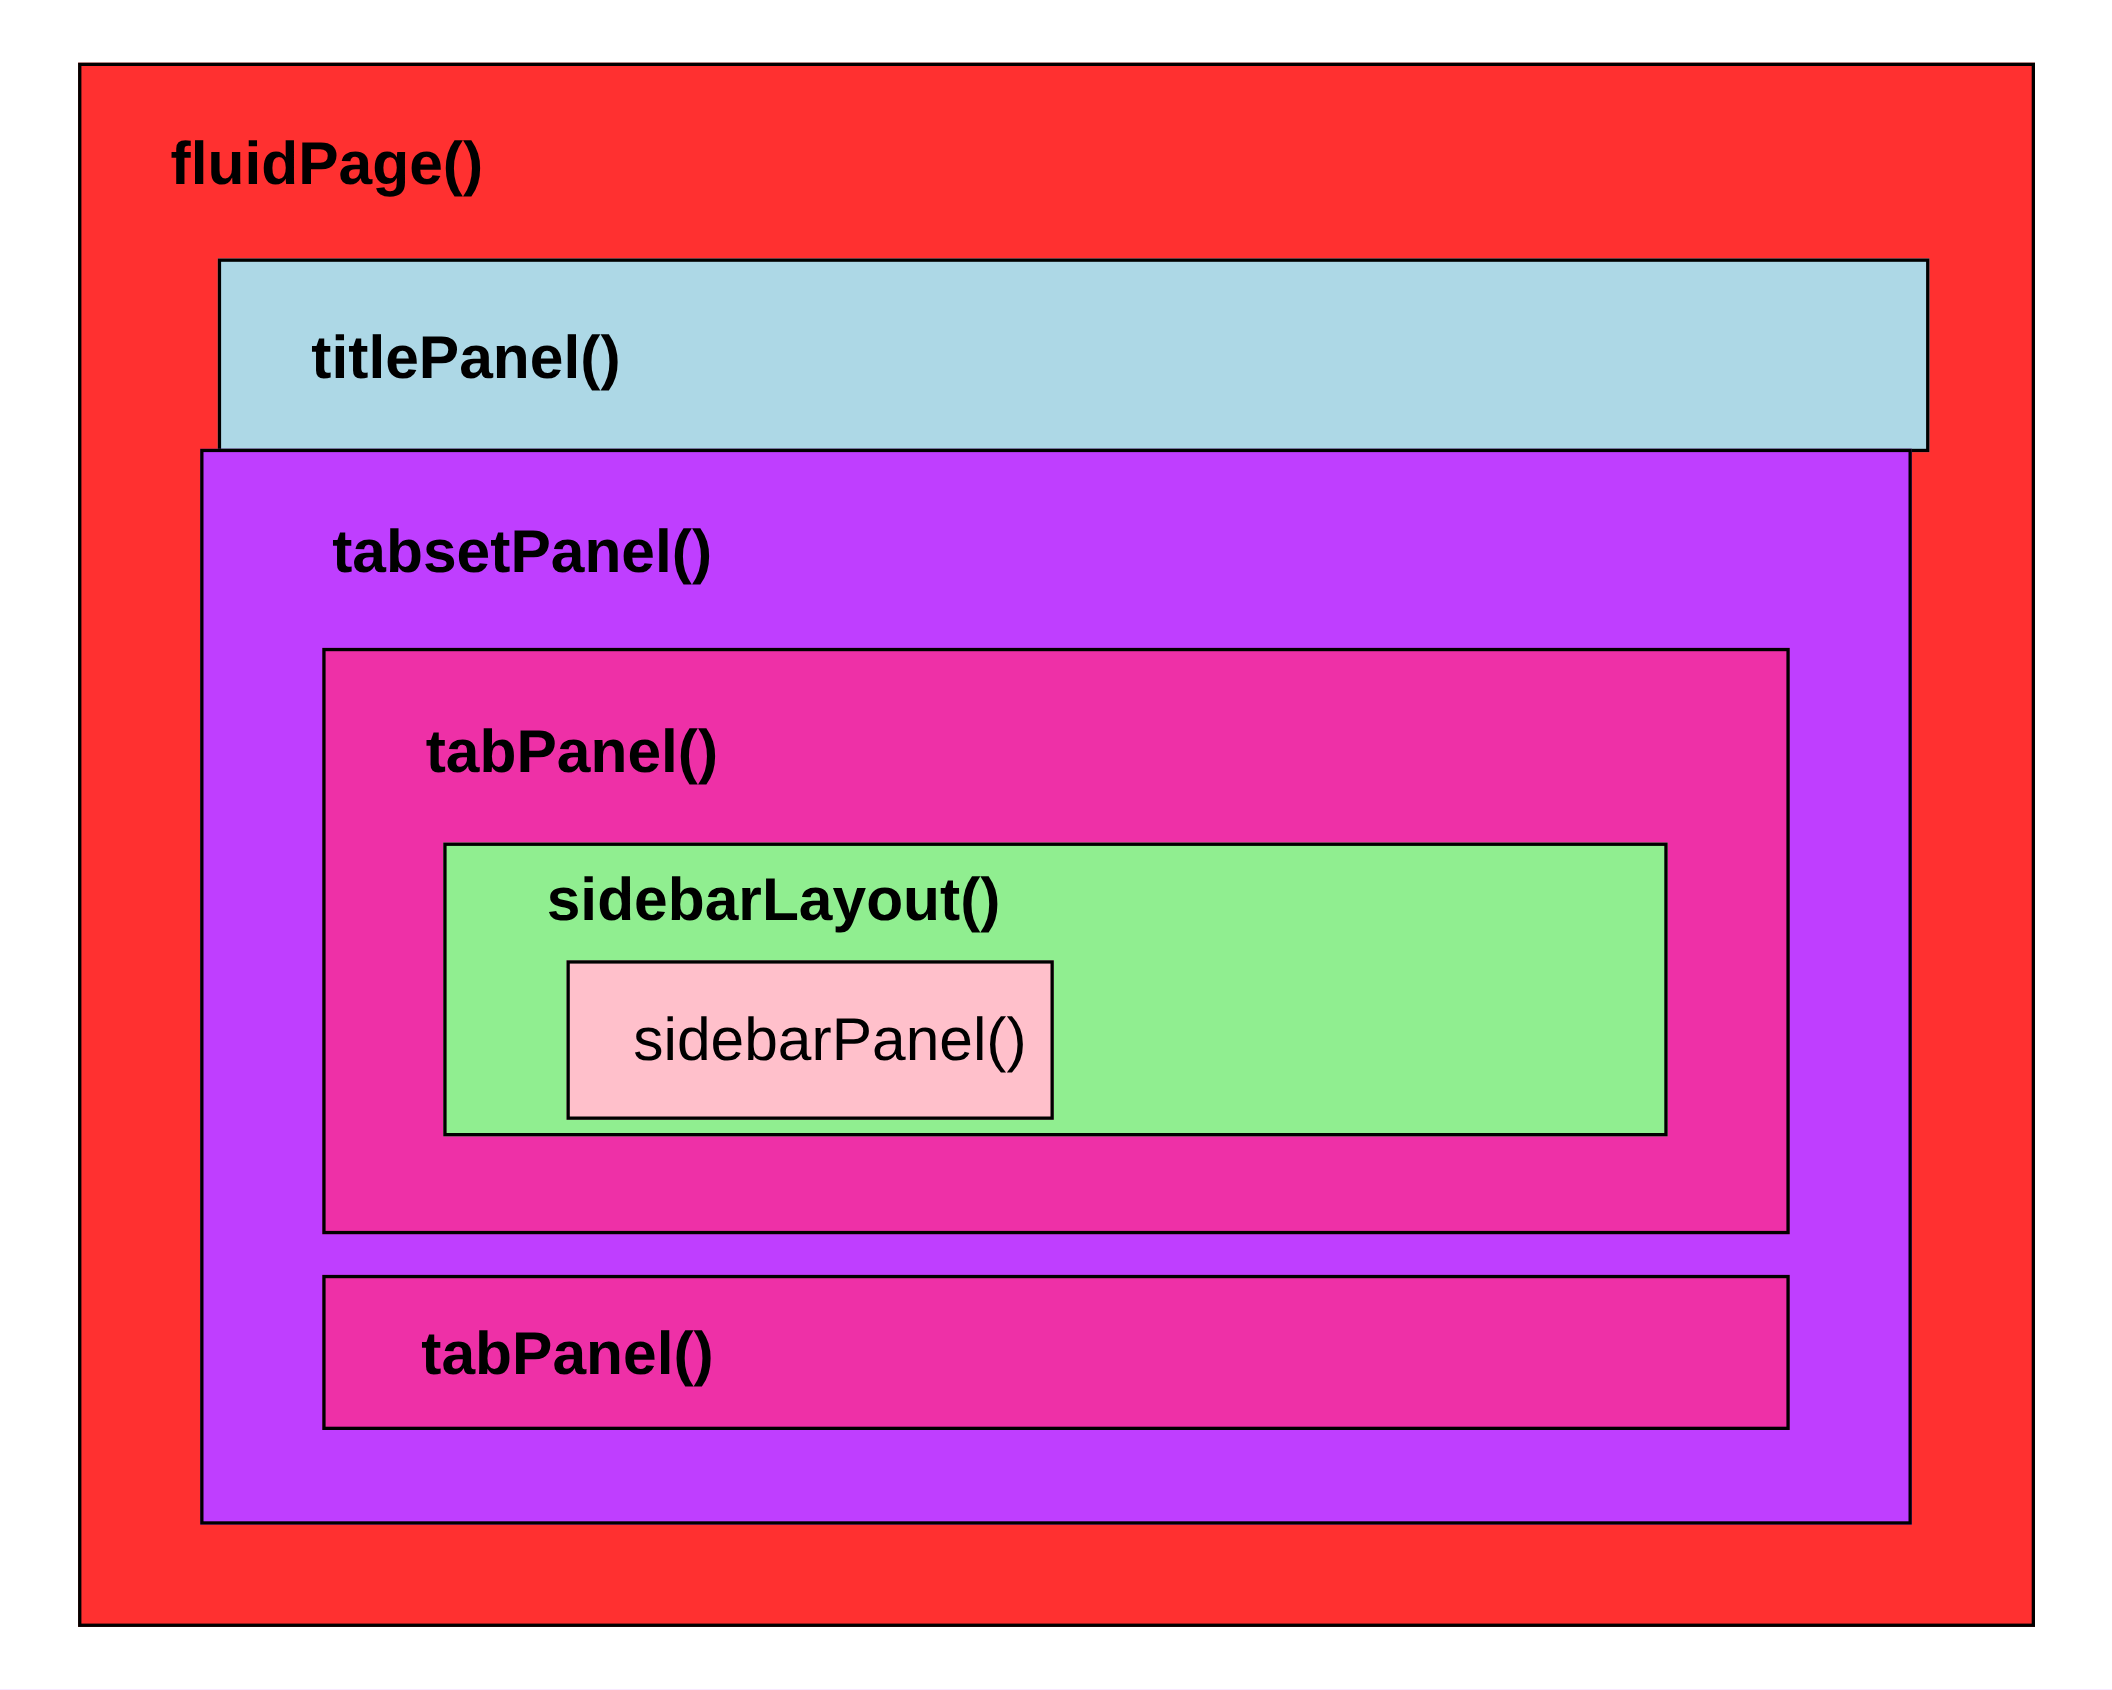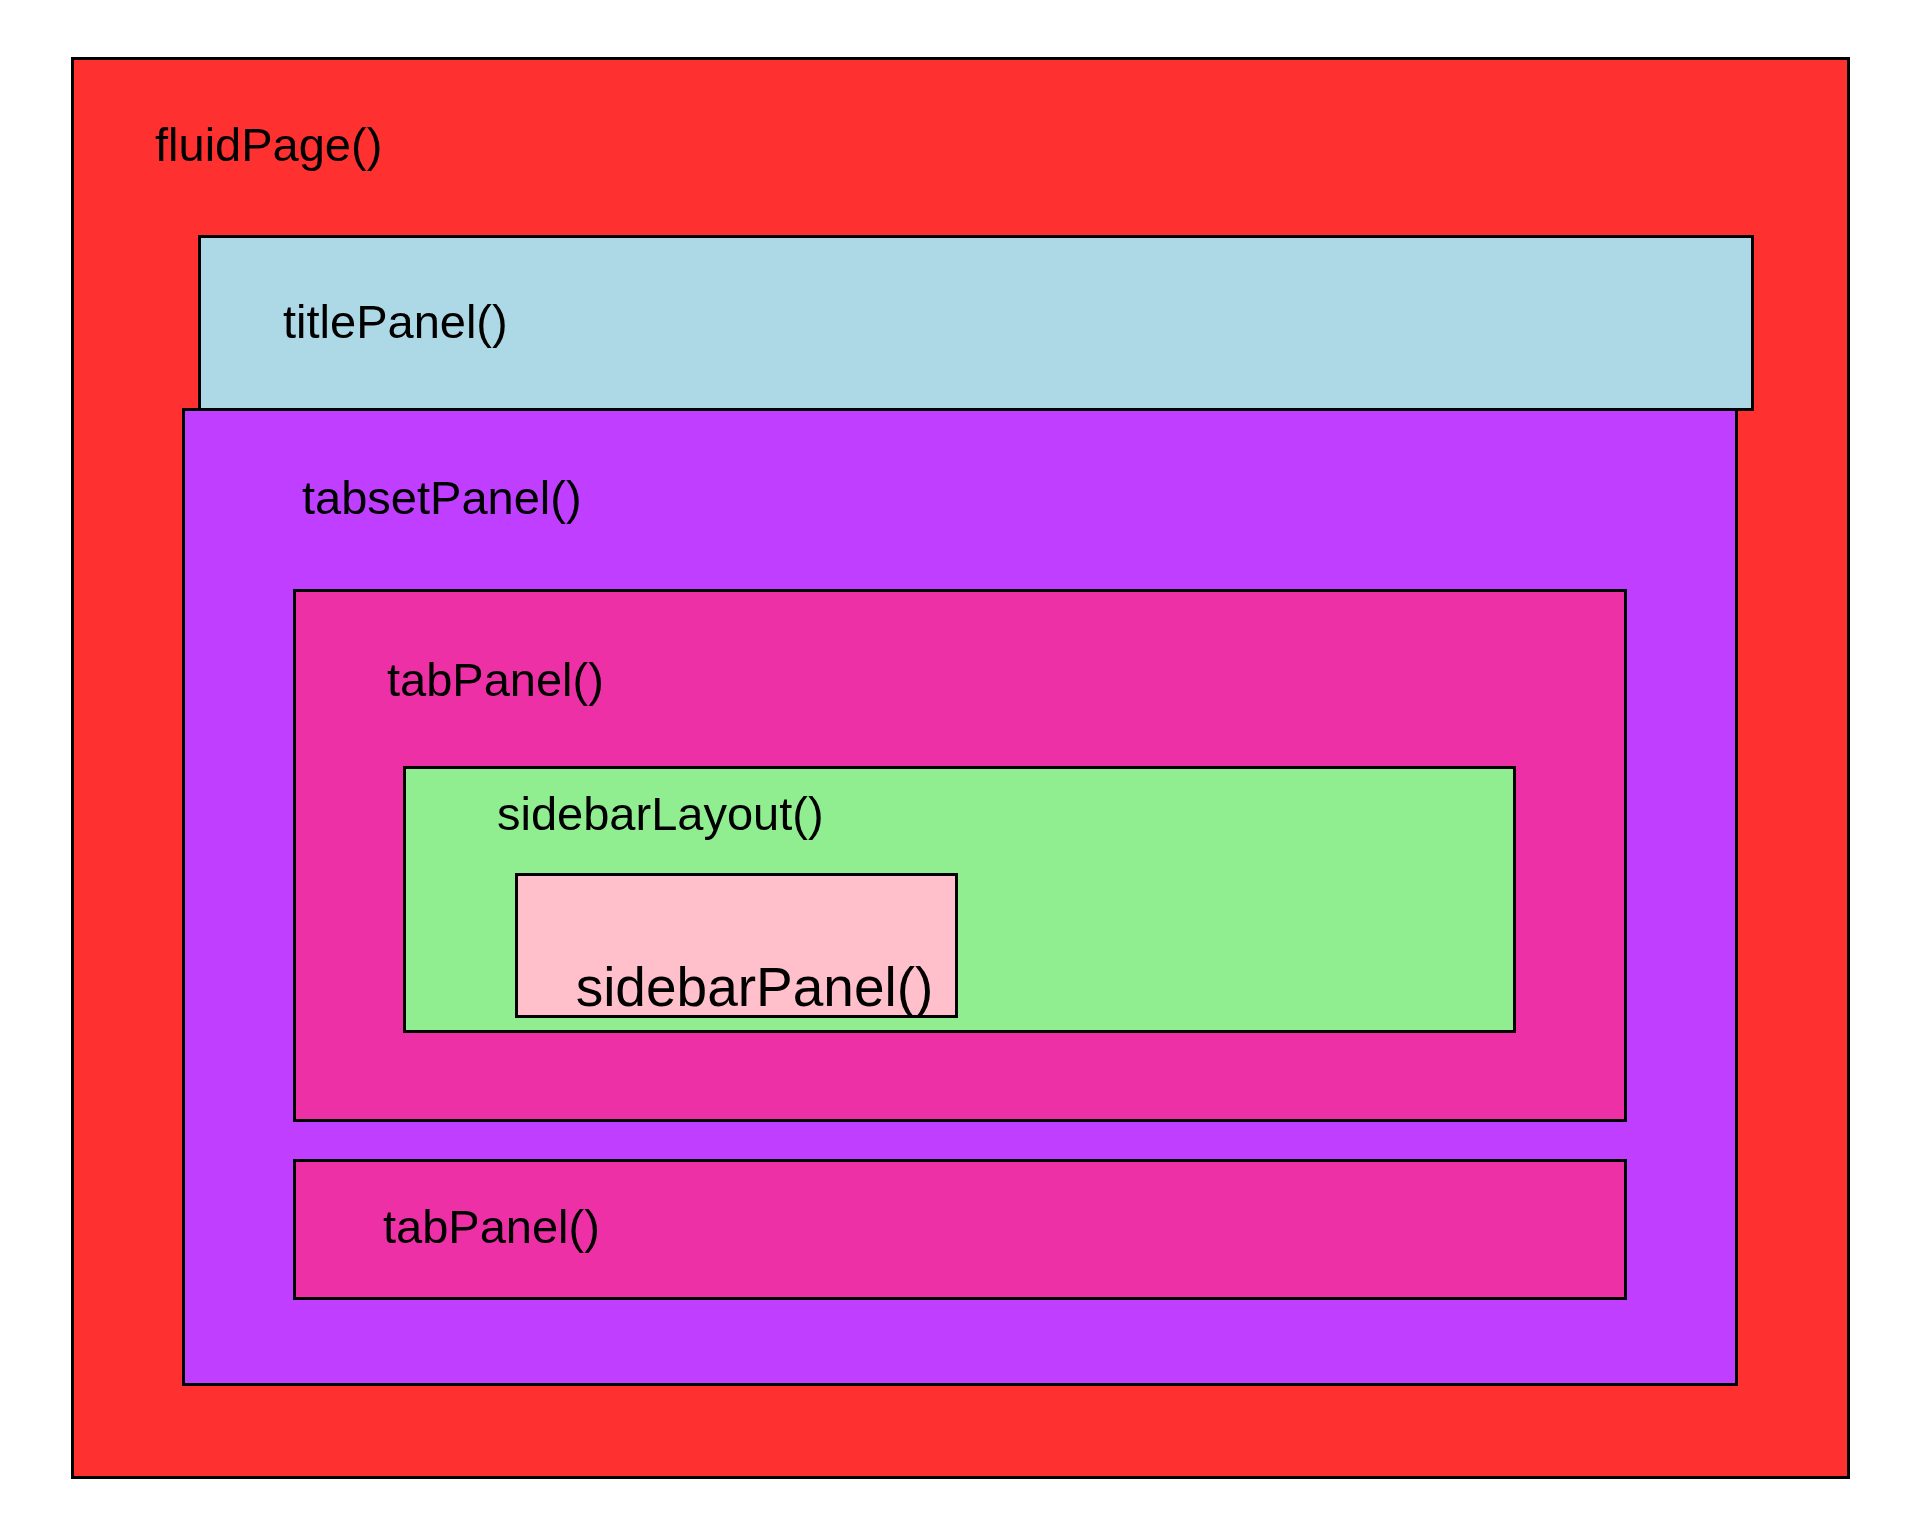--- a/index.html
+++ b/index.html
@@ -15,22 +15,22 @@
     overflow: hidden;
     font-family: "Liberation Sans", sans-serif;
   }
   .box {
     position: absolute;
     box-sizing: border-box;
     border: 3px solid #000000;
   }
   .lbl {
     position: absolute;
-    font-size: 47px;
-    font-weight: 400;
+    font-size: 55px;
+    font-weight: 700;
     line-height: 1;
     color: #000000;
     white-space: nowrap;
   }
   
   #fluidPage    { left: 71px;  top: 57px;  width: 1779px; height: 1422px; }
   #fluidPageLbl { left: 81px;  top: 61px; }
 
   
   #titlePanel    { left: 108px; top: 175px; width: 1556px; height: 176px; margin-left: 16px; }
@@ -45,21 +45,21 @@
 
   #tabPanelBottom    { left: 108px; top: 748px; width: 1334px; height: 141px; }
   #tabPanelBottomLbl { left: 87px;  top: 41px; }
 
   
   #sidebarLayout    { left: 107px; top: 174px; width: 1113px; height: 267px; }
   #sidebarLayoutLbl { left: 91px;  top: 21px; }
 
   
   #sidebarPanel { left: 109px; top: 104px; width: 443px; height: 145px;
-                  display: flex; align-items: flex-end; justify-content: center; padding-left: 36px; }
+                  display: flex; align-items: center; justify-content: center; padding-left: 36px; }
   #mainPanel    { left: 549px; top: 104px; width: 449px; height: 145px;
                   display: flex; align-items: center; justify-content: center; }
   .center-lbl {
     font-size: 55px;
     font-weight: 400;
     line-height: 1;
     color: #000000;
     white-space: nowrap;
   }
 </style>

